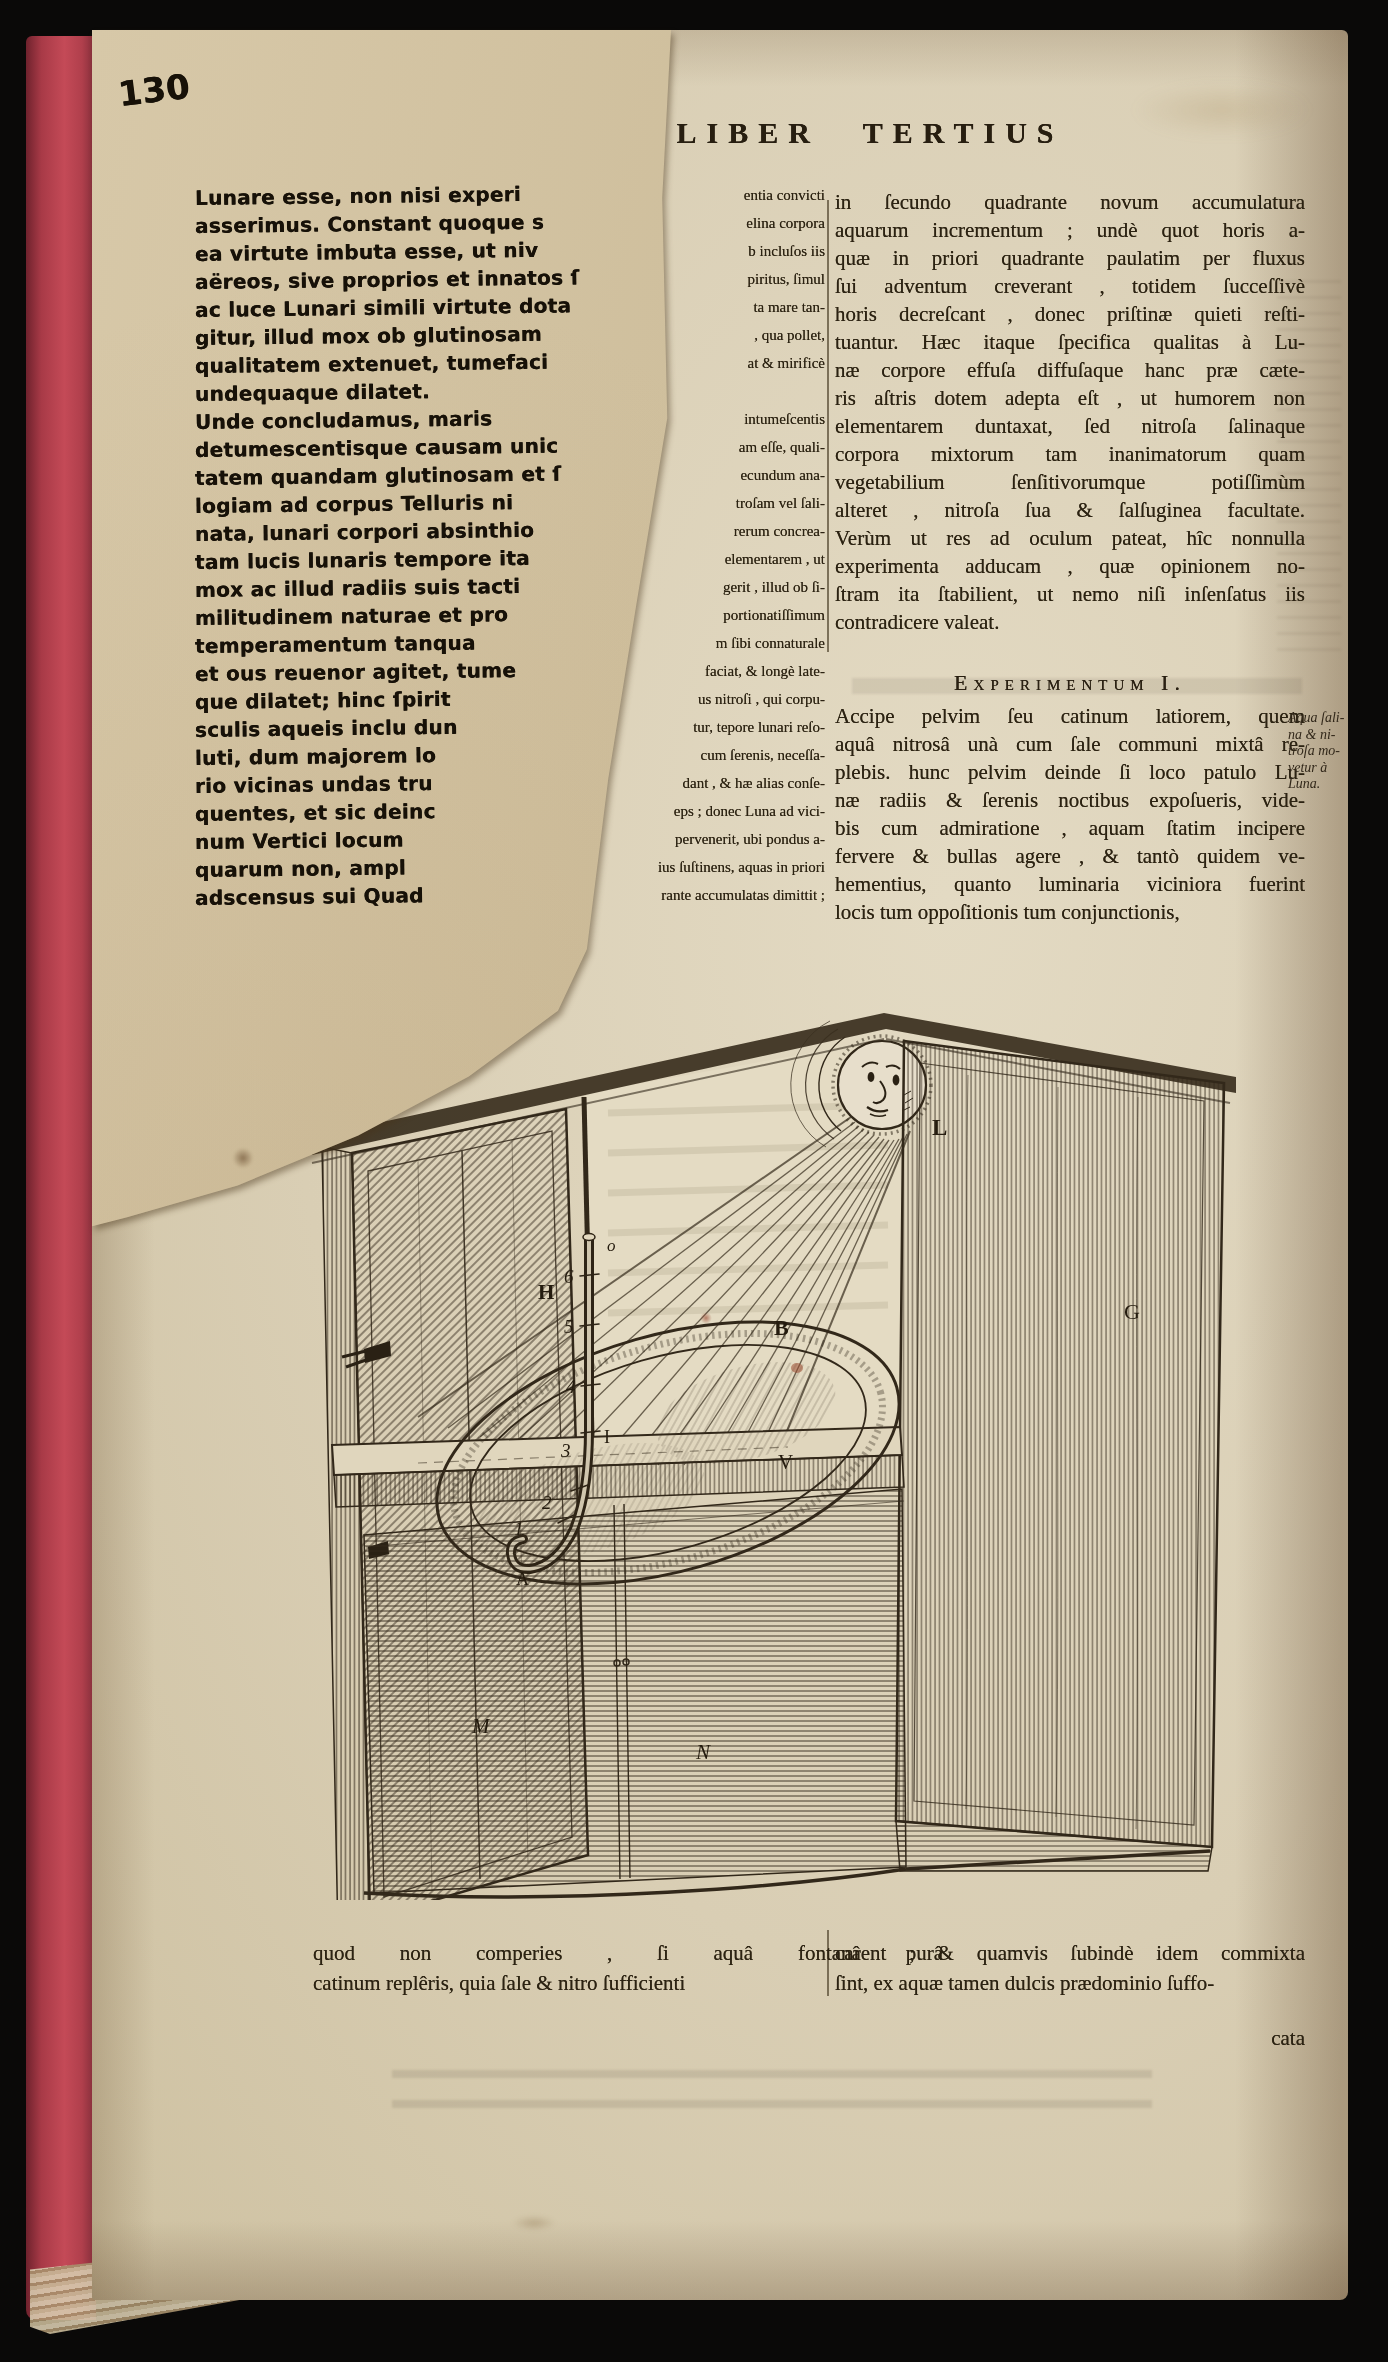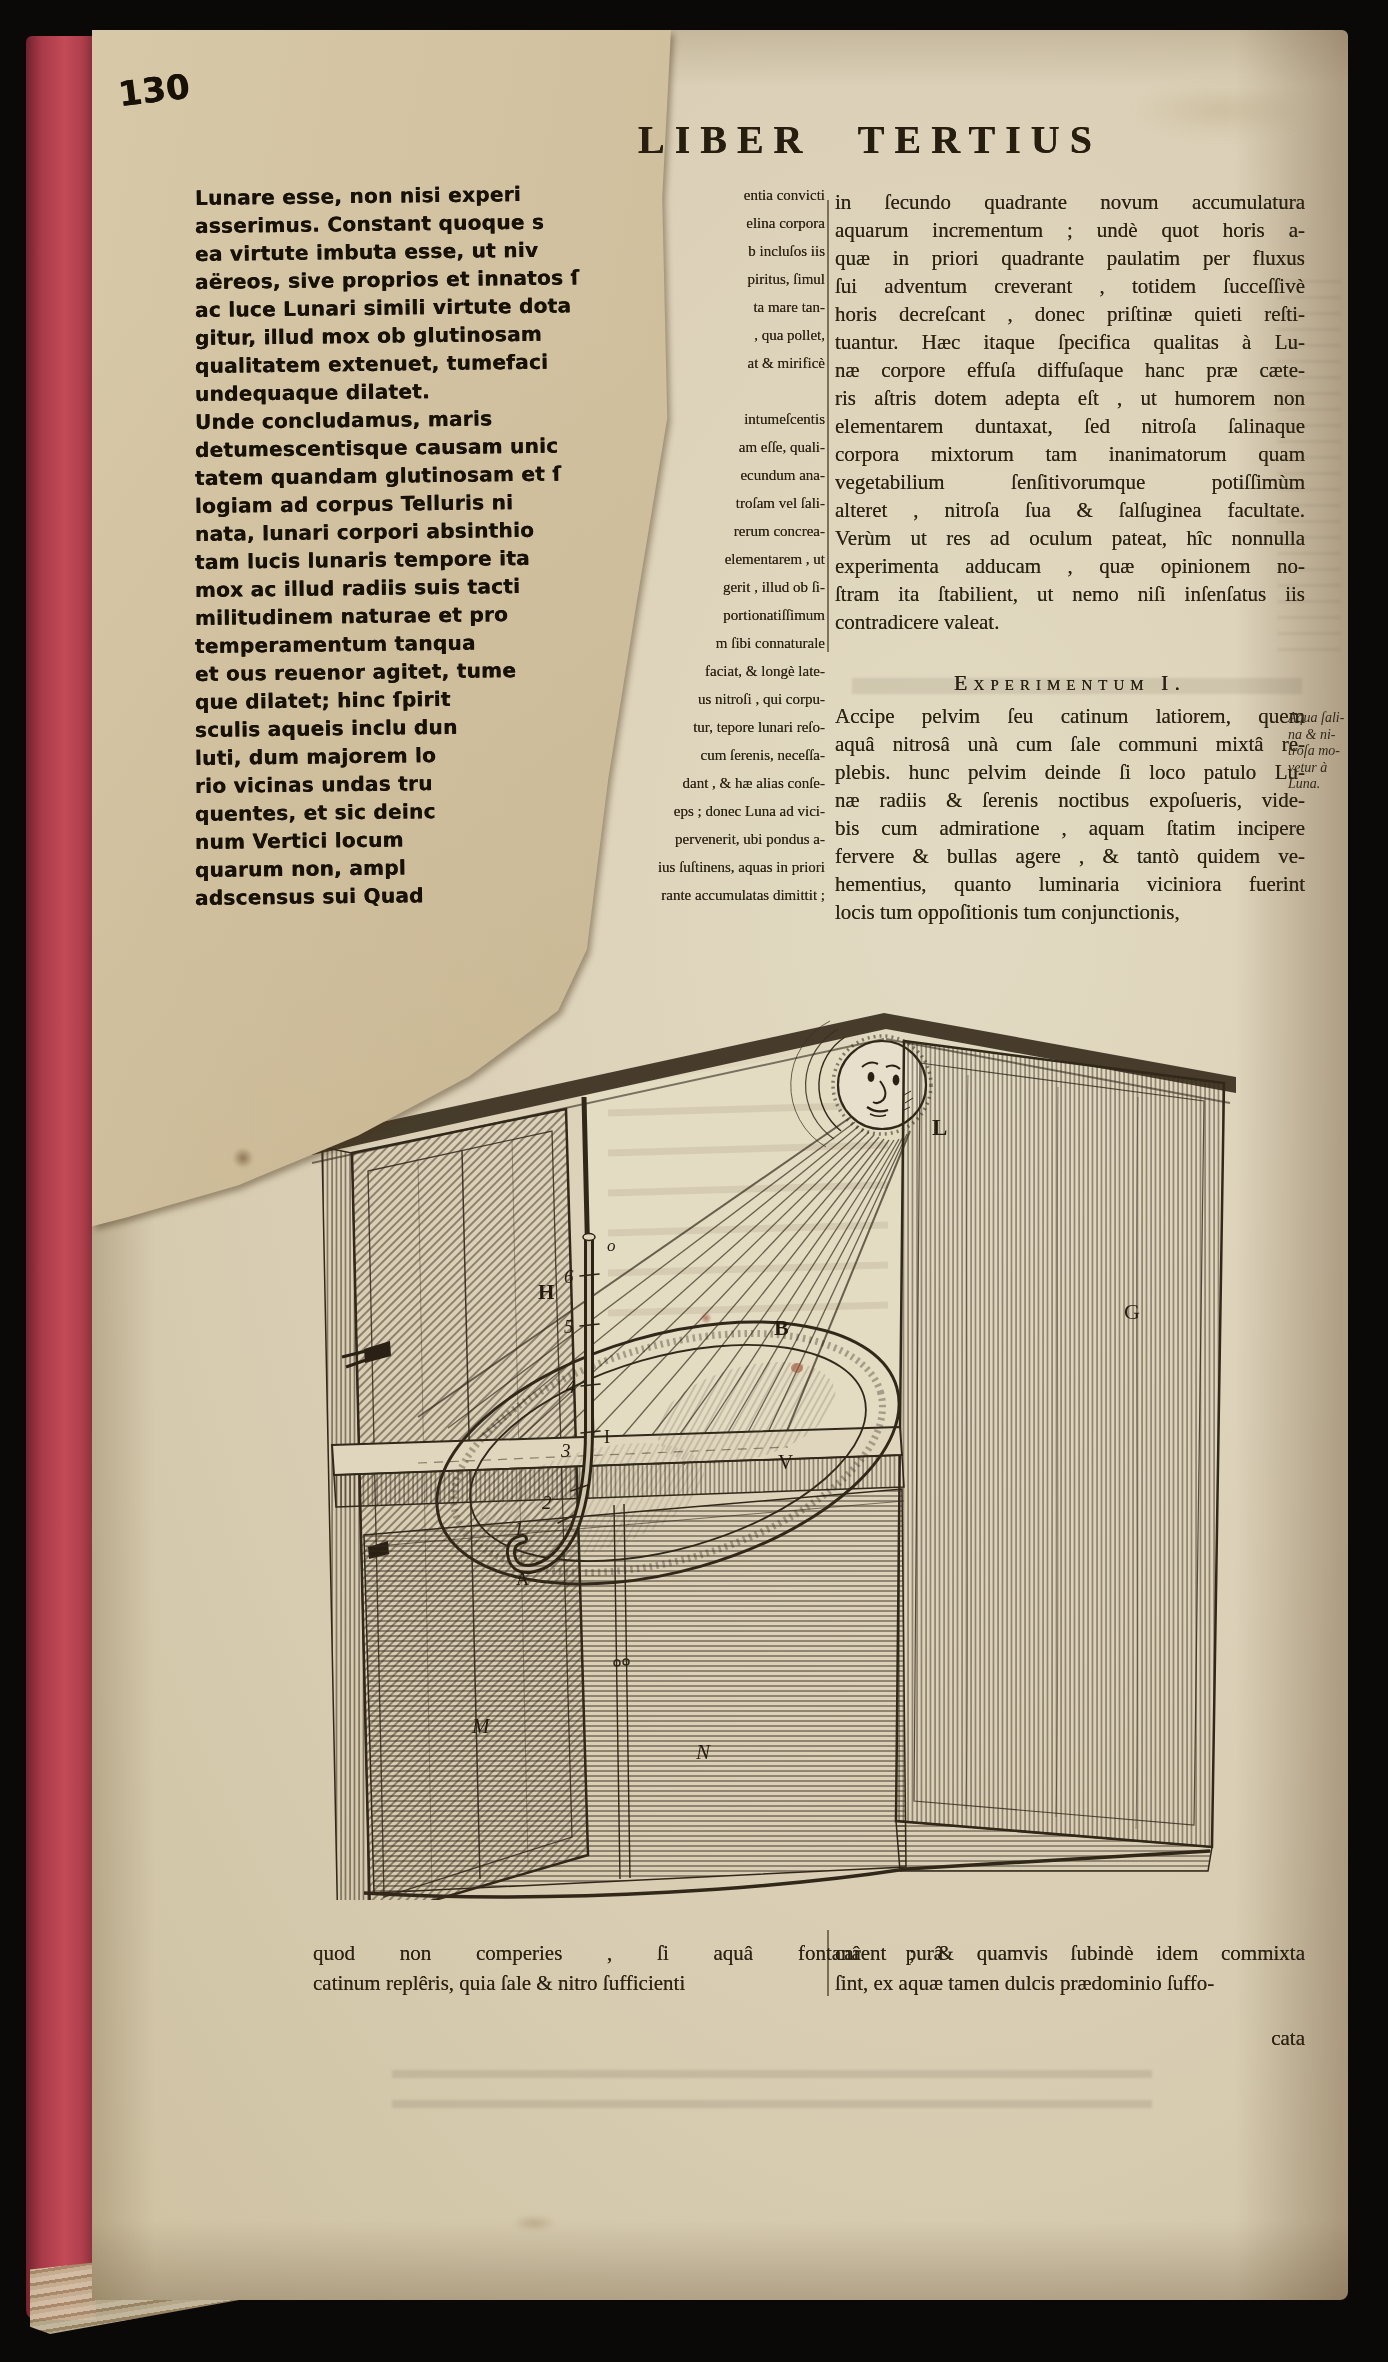--- a/index.html
+++ b/index.html
@@ -26,21 +26,21 @@
     background:
       radial-gradient(ellipse at 20% 70%,rgba(185,160,120,.35) 0%,rgba(0,0,0,0) 60%),
       linear-gradient(100deg,#d7c8a8 0%,#cfbf9d 40%,#c9b892 75%,#c2af88 100%);
     clip-path:polygon(0% 0%,46.1% 0%,45.4% 7.4%,45.8% 17.1%,43.4% 25.1%,41.1% 33%,
       39.4% 40.5%,37.1% 43.2%,30% 46.1%,21.2% 48.7%,11.6% 50.9%,2.8% 52.3%,0% 52.7%);}
   
   .print{color:#2b2212;text-shadow:0 0 .4px rgba(40,30,10,.75);}
   .hwt{font-family:"DejaVu Sans","Liberation Sans",sans-serif;font-weight:700;color:#171108;
        letter-spacing:.3px;text-shadow:.4px 0 0 #171108;}
   .pagenum{position:absolute;left:26px;top:40px;font-size:34px;transform:rotate(-7deg);}
-  .header{position:absolute;left:508px;top:86px;width:540px;text-align:center;font-size:40px;
+  .header{position:absolute;left:508px;top:86px;width:540px;text-align:center;font-size:30px;
     letter-spacing:10px;word-spacing:26px;color:#271e10;font-weight:bold;text-shadow:0 0 .5px #271e10;}
   .col-div{position:absolute;left:735px;top:170px;width:2px;height:452px;background:#463a24;opacity:.65;}
   .col-div2{position:absolute;left:735px;top:1900px;width:2px;height:66px;background:#463a24;opacity:.65;}
   .lcol{position:absolute;left:103px;top:156px;width:630px;}
   .lcol .row{position:relative;height:28px;}
   .lcol .row.gap{}
   .lcol .hw-seg{position:absolute;left:0;top:0;font-size:20px;white-space:nowrap;
     transform:rotate(-.7deg);transform-origin:left bottom;display:inline-block;}
   .lcol .pr-seg{position:absolute;right:0;top:1px;font-size:15px;white-space:nowrap;}
   .rcol{position:absolute;left:743px;top:158px;width:470px;}

